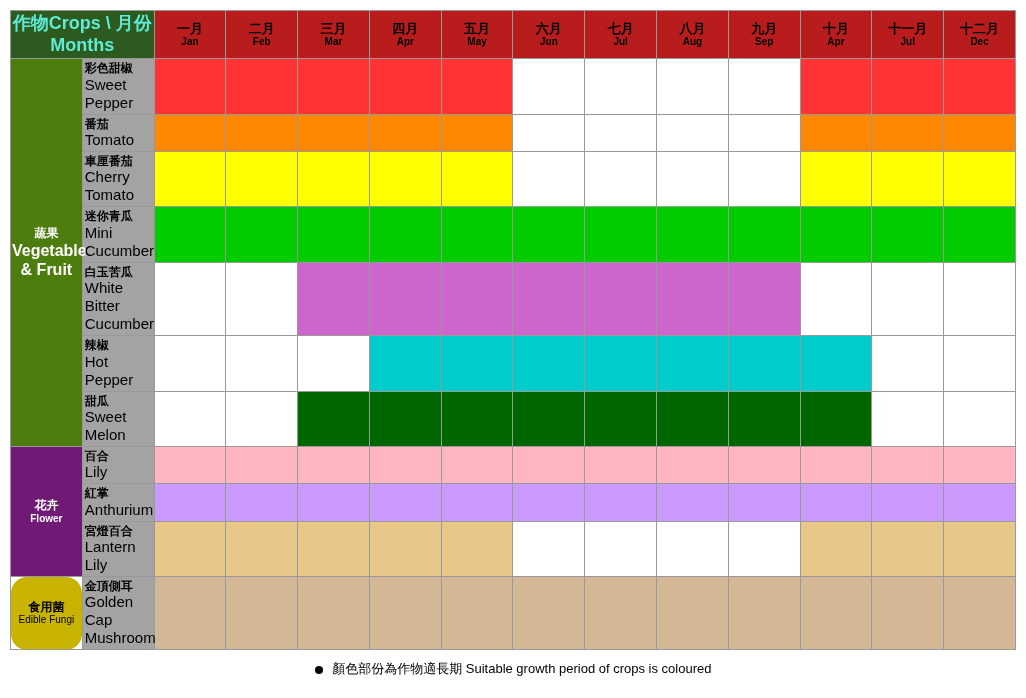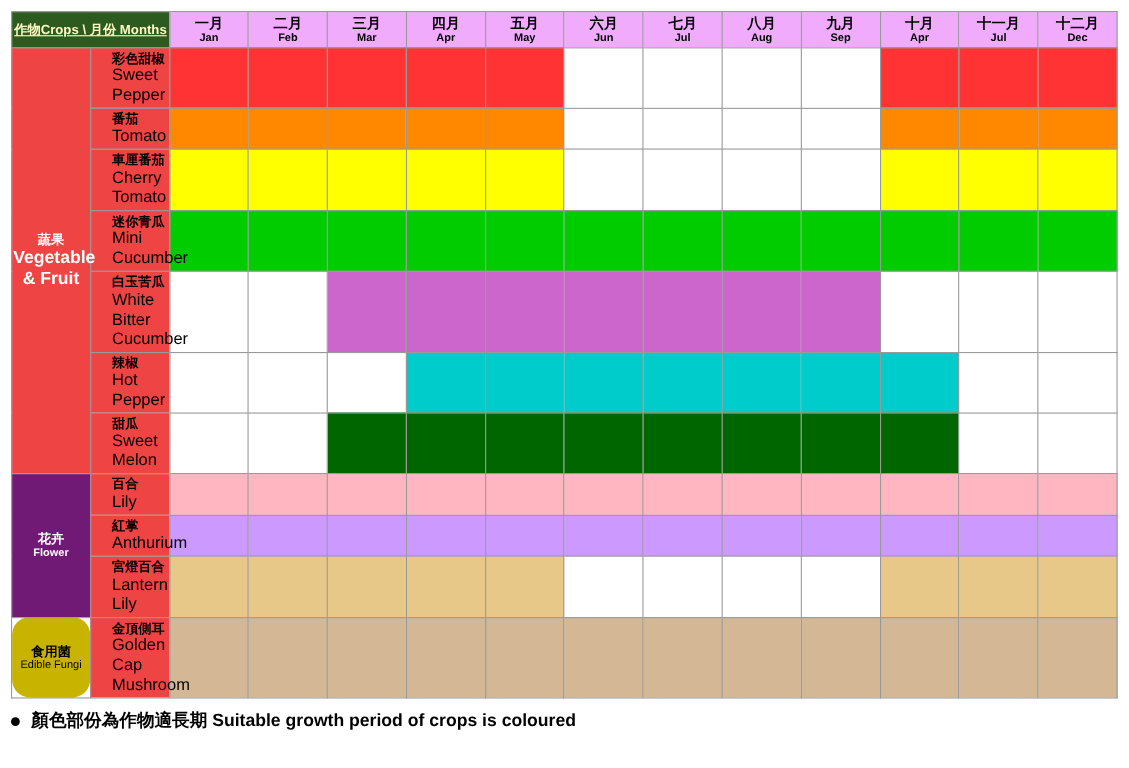--- a/index.html
+++ b/index.html
@@ -19,76 +19,74 @@
     }
     th, td {
       border: 1px solid #999;
       text-align: center;
       vertical-align: middle;
       padding: 2px 1px;
       line-height: 1.2;
     }
     .header-top {
       background: #2d5a1e;
-      color: #fef9c3;
-      font-size: 12px;
+      color: #5eead4;
+      font-size: 18px;
       font-weight: bold;
-      text-decoration: underline;
     }
     .month-cn {
       font-size: 13px;
       font-weight: bold;
     }
     .month-en {
       font-size: 10px;
     }
     .category-cell {
       background: #2d5a1e;
       color: #fff;
       font-size: 12px;
       font-weight: bold;
       vertical-align: middle;
     }
-    .cat-veg { background: #ef4444; }
+    .cat-veg { background: #4d7c0f; }
     .cat-flower { background: #701a75; }
     .cat-fungi { background: #c8b400; color: #000; border-radius: 16px; }
     .crop-name-cn {
       font-size: 12px;
       font-weight: bold;
     }
     .crop-name-en {
       font-size: 15px;
     }
     .crop-cell {
-      background: #ef4444;
+      background: #a3a3a3;
       text-align: left;
-      padding-left: 19px;
+      padding-left: 2px;
     }
     
     .month-header {
-      background: #f0abfc;
+      background: #b91c1c;
     }
     
     .red { background: #ff3333; }
     .orange { background: #ff8800; }
     .yellow { background: #ffff00; }
     .green-bright { background: #00cc00; }
     .violet { background: #cc66cc; }
     .teal { background: #00cccc; }
     .dark-green { background: #006600; }
     .pink { background: #ffb6c1; }
     .lavender { background: #cc99ff; }
     .tan { background: #e8c888; }
     .light-tan { background: #d4b896; }
     .white-cell { background: #ffffff; }
     .legend-area {
       margin-top: 10px;
-      text-align: left;
-      font-size: 16px;
-      font-weight: bold;
+      text-align: center;
+      font-size: 13px;
     }
     .legend-dot {
       display: inline-block;
       width: 8px;
       height: 8px;
       background: #000;
       border-radius: 50%;
       margin-right: 6px;
       vertical-align: middle;
     }

